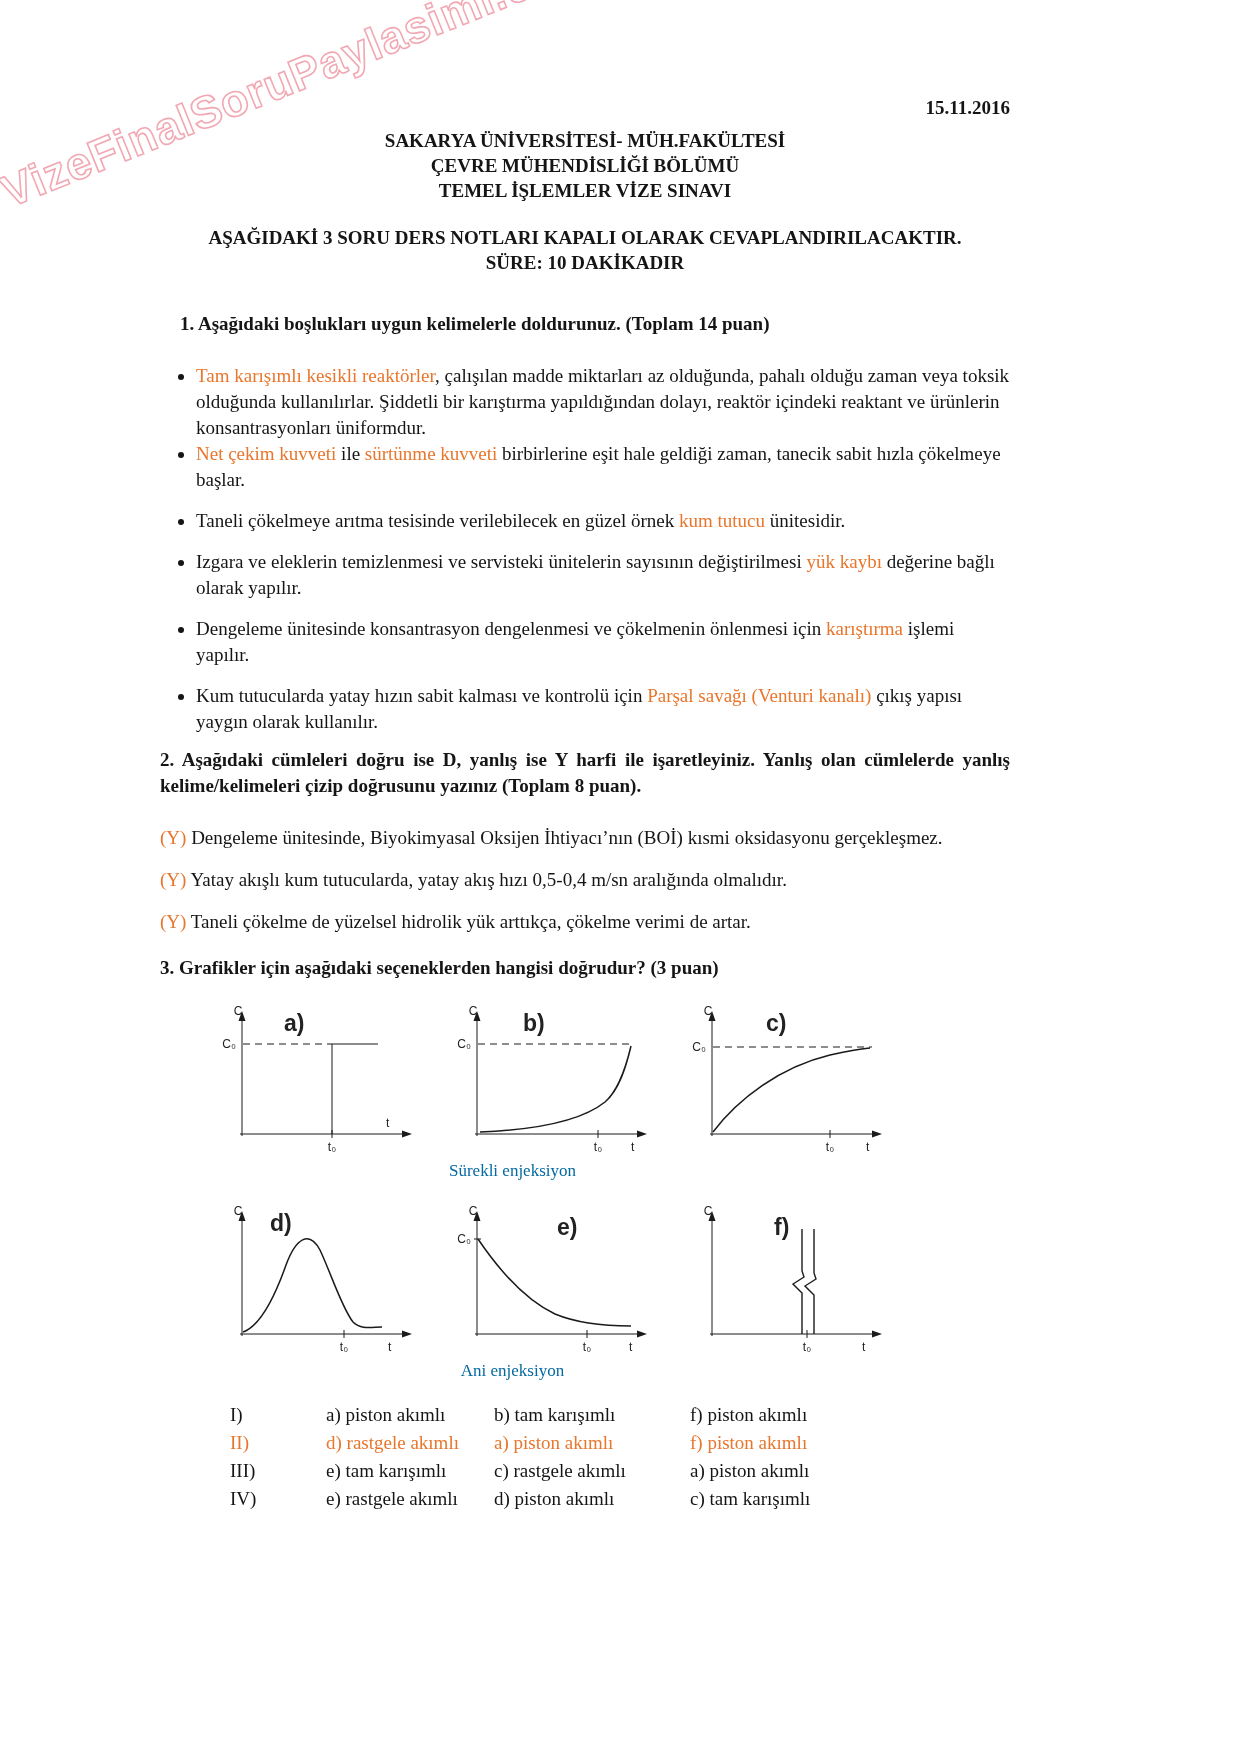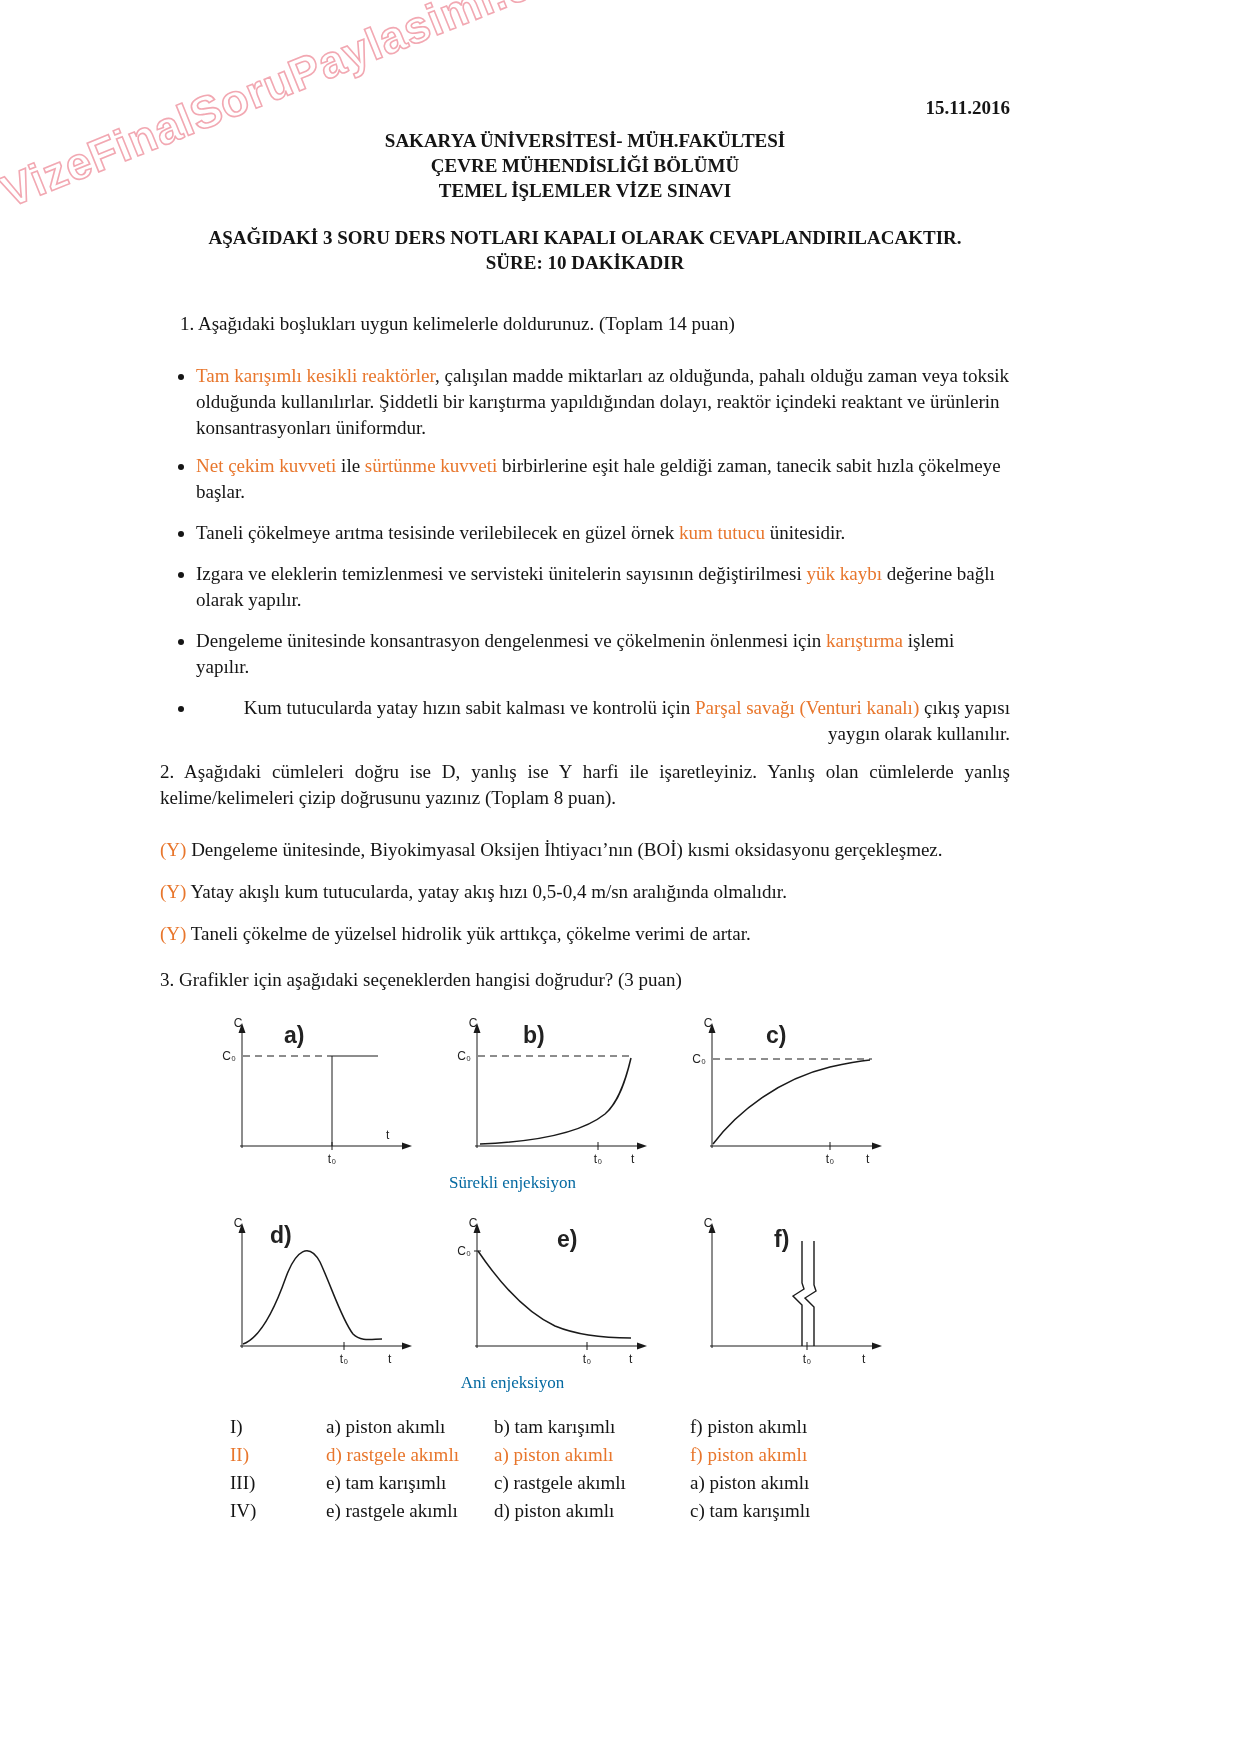--- a/index.html
+++ b/index.html
@@ -27,26 +27,26 @@
     letter-spacing:1px;
     white-space:nowrap;
     color:transparent;
     -webkit-text-stroke:1.6px var(--pink);
     user-select:none;
   }
   .content{margin:0 230px 0 160px;}
   .date-row{padding-top:96px;text-align:right;font-weight:bold;font-size:19px;line-height:24px;}
   .title-block{margin-top:8px;text-align:center;font-weight:bold;font-size:19px;line-height:25px;}
   .notice-block{margin-top:22px;text-align:center;font-weight:bold;font-size:19px;line-height:25px;}
-  .q-heading{font-weight:normal;font-size:19px;line-height:26px;}
+  .q-heading{font-weight:bold;font-size:19px;line-height:26px;}
   .q1-heading{margin:36px 0 0 20px;}
   .bullets{margin:26px 0 0 8px;padding-left:28px;font-size:19px;line-height:26px;}
   .bullets li{margin-bottom:15px;}
-  .bullets li:first-child{margin-bottom:12px;}
-  .bullets li:last-child{margin-bottom:0;text-align:right;}
+  .bullets li:first-child{margin-bottom:0;}
+  .bullets li:last-child{margin-bottom:0;}
   .ans{color:var(--answer);}
   .q2-heading{margin-top:12px;text-align:justify;}
   .statement{margin:16px 0 0 0;font-size:19px;line-height:26px;}
   .statement.first{margin-top:26px;}
   .q3-heading{margin-top:20px;}
   .graph-row{display:flex;margin:22px 0 0 50px;}
   .graph-box{width:215px;margin-right:20px;}
   .graph-caption{margin:2px 0 0 245px;width:215px;text-align:center;font-size:17px;color:#0369a1;}
   .graph-svg text{font-family:"Liberation Sans", sans-serif;fill:#222;}
   .glabel{font-size:23px;font-weight:bold;fill:#111;}

